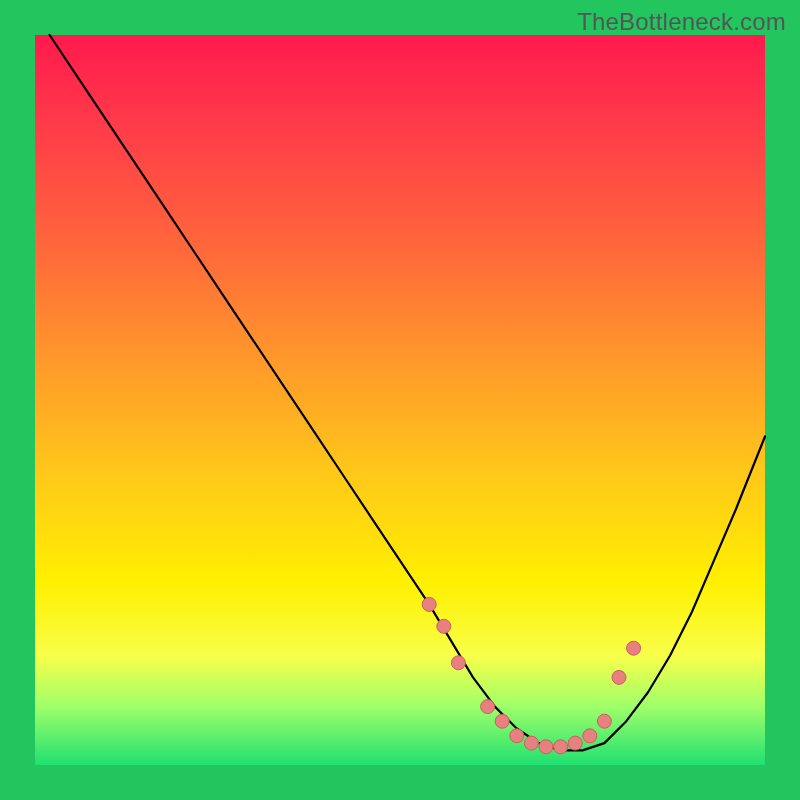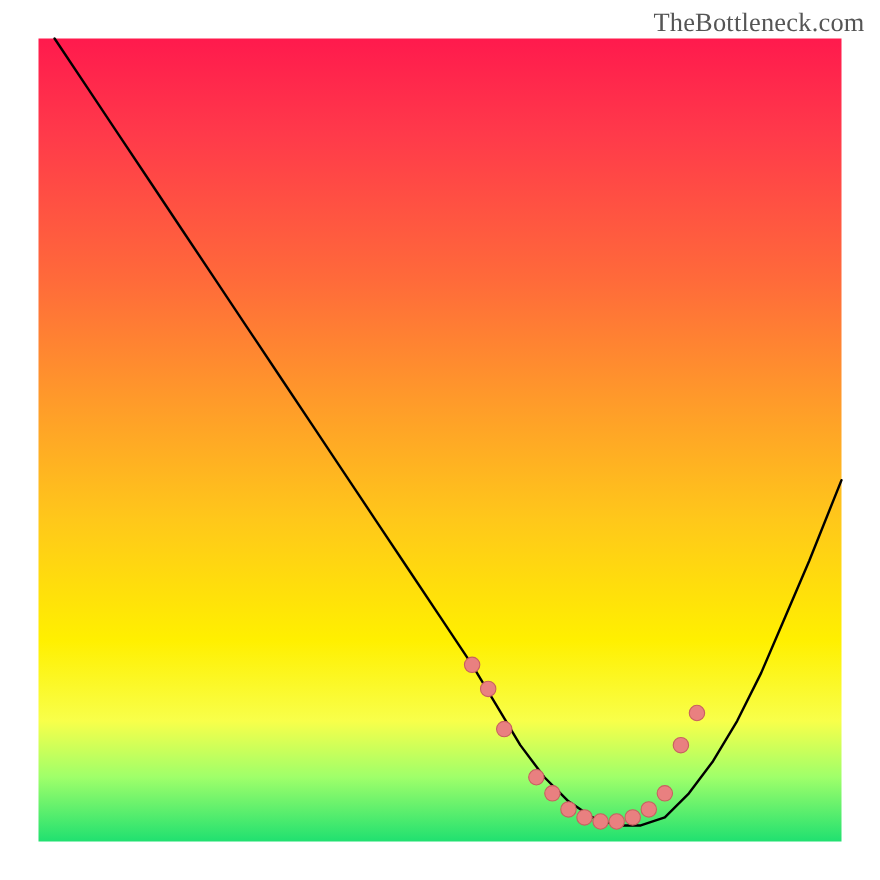--- a/index.html
+++ b/index.html
@@ -8,22 +8,21 @@
     width: 800px;
     height: 800px;
     background: #000;
     overflow: hidden;
     font-family: Arial, Helvetica, sans-serif;
   }
   .stage {
     position: relative;
     width: 800px;
     height: 800px;
-    background: #ffffff;
-    font-family: Liberation Serif, serif;
+    background: #22c55e;
   }
   .plot-area {
     position: absolute;
     left: 35px;
     top: 35px;
     width: 730px;
     height: 730px;
     
     background: linear-gradient(
       to bottom,

